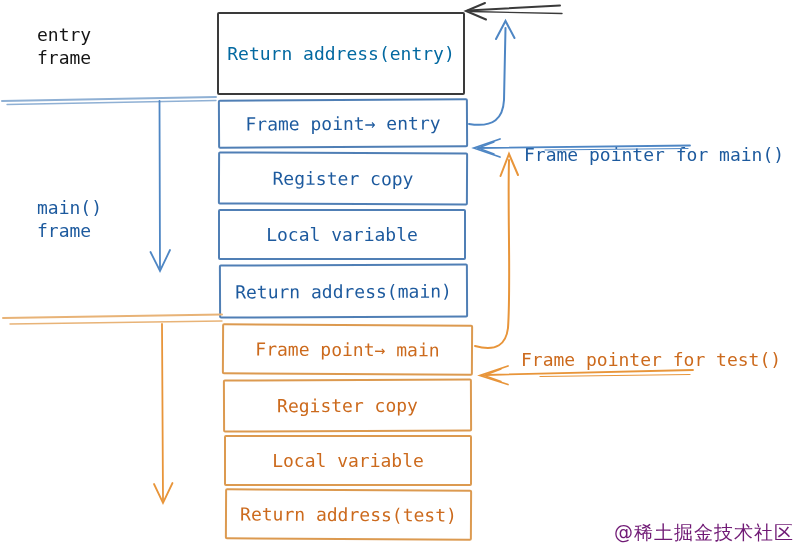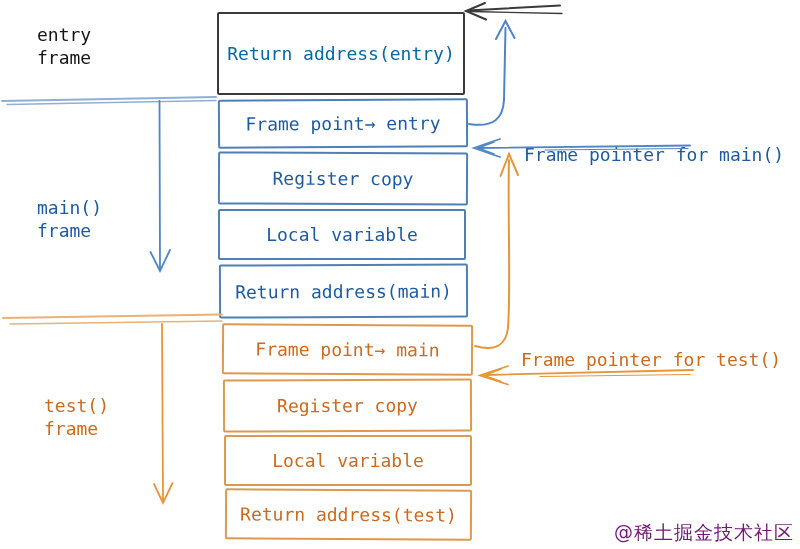--- a/index.html
+++ b/index.html
@@ -45,22 +45,20 @@
 <body>
 
 <div class="stage">
 
   <div class="frame-label black"><span>entry</span>
 <span>frame</span></div>
 
   <div class="frame-label blue"><span>main()</span>
 <span>frame</span></div>
 
-  <div class="frame-label orange"><span>test()</span>
-<span>frame</span></div>
 
   <div class="box black b0">Return address(entry)</div>
   <div class="box blue b1">Frame point→ entry</div>
   <div class="box blue b2">Register copy</div>
   <div class="box blue b3">Local variable</div>
   <div class="box blue b4">Return address(main)</div>
   <div class="box orange b5">Frame point→ main</div>
   <div class="box orange b6">Register copy</div>
   <div class="box orange b7">Local variable</div>
   <div class="box orange b8">Return address(test)</div>

